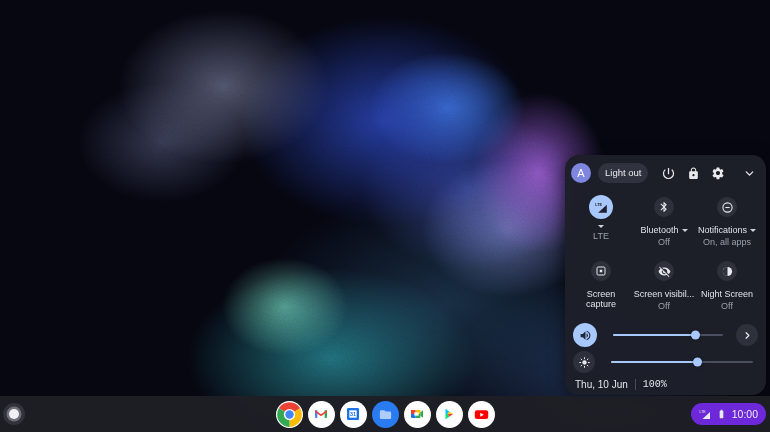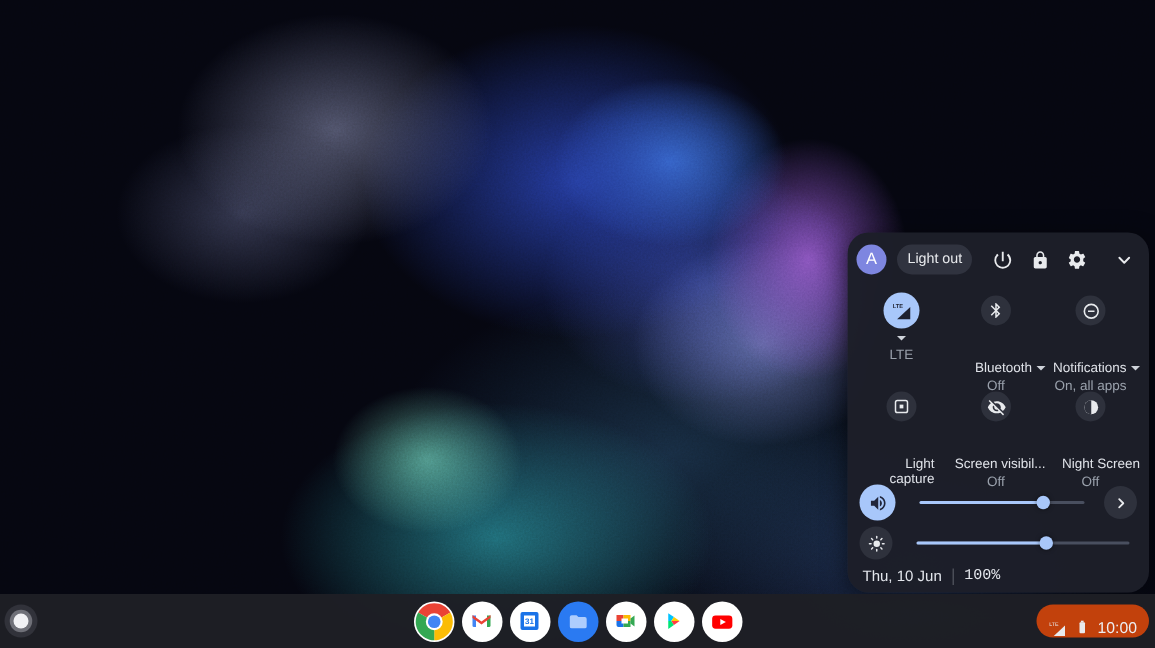--- a/index.html
+++ b/index.html
@@ -40,21 +40,21 @@
   .hdr-icon{display:flex;align-items:center;justify-content:center;width:16px;height:16px;}
   .hdr-icon svg{display:block;}
   .i-power{margin-left:12px;} .i-lock{margin-left:9px;} .i-gear{margin-left:9px;}
   .i-collapse{margin-left:15px;}
   
   .tile{position:absolute;width:66px;text-align:center;}
   .tile-icon{height:26px;display:flex;align-items:center;justify-content:center;}
   .tcircle{width:20px;height:20px;border-radius:50%;background:#2e313c;
     display:flex;align-items:center;justify-content:center;}
   .tcircle.active{width:24px;height:24px;background:#a8c7fa;}
-  .tile-name{font-size:9px;color:#e0e3e9;margin-top:20px;white-space:nowrap;line-height:1.15;text-align:right;}
+  .tile-name{font-size:9px;color:#e0e3e9;margin-top:5px;white-space:nowrap;line-height:1.15;}
   .tile-name.wrap{white-space:normal;max-width:44px;margin-left:auto;margin-right:auto;}
   .tile-state{font-size:9px;color:#9aa1ac;margin-top:2px;white-space:nowrap;}
   .caret{display:inline-block;width:0;height:0;border-left:3px solid transparent;
     border-right:3px solid transparent;border-top:3.5px solid #cfd3da;vertical-align:middle;margin-left:3px;}
   .caret-row{margin-top:4px;height:5px;line-height:4px;}
   .caret-row .caret{margin-left:0;}
   .row1{top:39px;} .row2{top:103px;}
   .col1{left:3px;} .col2{left:66px;} .col3{left:129px;}
   
   .slider-row{position:absolute;left:8px;display:flex;align-items:center;}
@@ -78,22 +78,22 @@
   
   .shelf{position:absolute;left:0;right:0;bottom:0;height:36px;background:rgba(30,31,37,.97);}
   .launcher{position:absolute;left:3px;top:7px;width:22px;height:22px;border-radius:50%;
     background:#31323a;display:flex;align-items:center;justify-content:center;}
   .launcher-dot{width:10px;height:10px;border-radius:50%;background:#f1f1f4;
     box-shadow:0 0 0 2.5px rgba(205,206,214,.4);}
   .apps{position:absolute;inset:0;display:flex;align-items:center;justify-content:center;gap:5px;}
   .app{width:27px;height:27px;border-radius:50%;background:#fff;
     display:flex;align-items:center;justify-content:center;overflow:hidden;}
   .app.files-bg{background:#2a7af2;}
-  .tray{position:absolute;right:4px;top:7px;height:22px;border-radius:11px;background:#c2410c;
-    display:flex;align-items:flex-end;padding:0 8px;gap:5px;color:#e8eaed;}
+  .tray{position:absolute;right:4px;top:7px;height:22px;border-radius:11px;background:#6d28d9;
+    display:flex;align-items:center;padding:0 8px;gap:5px;color:#e8eaed;}
   .tray-time{font-size:10.5px;color:#eceef2;}
   svg text{font-family:"Liberation Sans",sans-serif;}
 </style>
 </head>
 <body>
 
 <div class="desktop">
 
   <div class="wallpaper"></div>
   <svg class="noise" width="770" height="432">
@@ -171,21 +171,21 @@
 
     <div class="tile row2 col1">
       <div class="tile-icon">
           <div class="tcircle">
         <svg width="12" height="12" viewBox="0 0 24 24" fill="none" stroke="#e8eaed" stroke-width="2">
               <rect x="4" y="4" width="16" height="16" rx="2.5"></rect>
               <rect x="9.5" y="9.5" width="5" height="5" fill="#e8eaed" stroke="none"></rect>
             </svg>
       </div>
         </div>
-      <div class="tile-name wrap">Light capture</div>
+      <div class="tile-name wrap">Screen capture</div>
     </div>
 
     <div class="tile row2 col2">
       <div class="tile-icon">
           <div class="tcircle">
         <svg width="13" height="13" viewBox="0 0 24 24">
               <path fill="#e8eaed" d="M12 7c2.76 0 5 2.24 5 5 0 .65-.13 1.26-.36 1.83l2.92 2.92c1.51-1.26 2.7-2.89 3.43-4.75-1.73-4.39-6-7.5-11-7.5-1.4 0-2.74.25-3.98.7l2.16 2.16C10.74 7.13 11.35 7 12 7zM2 4.27l2.28 2.28.46.46A11.804 11.804 0 0 0 1 12c1.73 4.39 6 7.5 11 7.5 1.55 0 3.03-.3 4.38-.84l.42.42L19.73 22 21 20.73 3.27 3 2 4.27zM7.53 9.8l1.55 1.55c-.05.21-.08.43-.08.65 0 1.66 1.34 3 3 3 .22 0 .44-.03.65-.08l1.55 1.55c-.67.33-1.41.53-2.2.53-2.76 0-5-2.24-5-5 0-.79.2-1.53.53-2.2z"></path>
             </svg>
       </div>
         </div>

